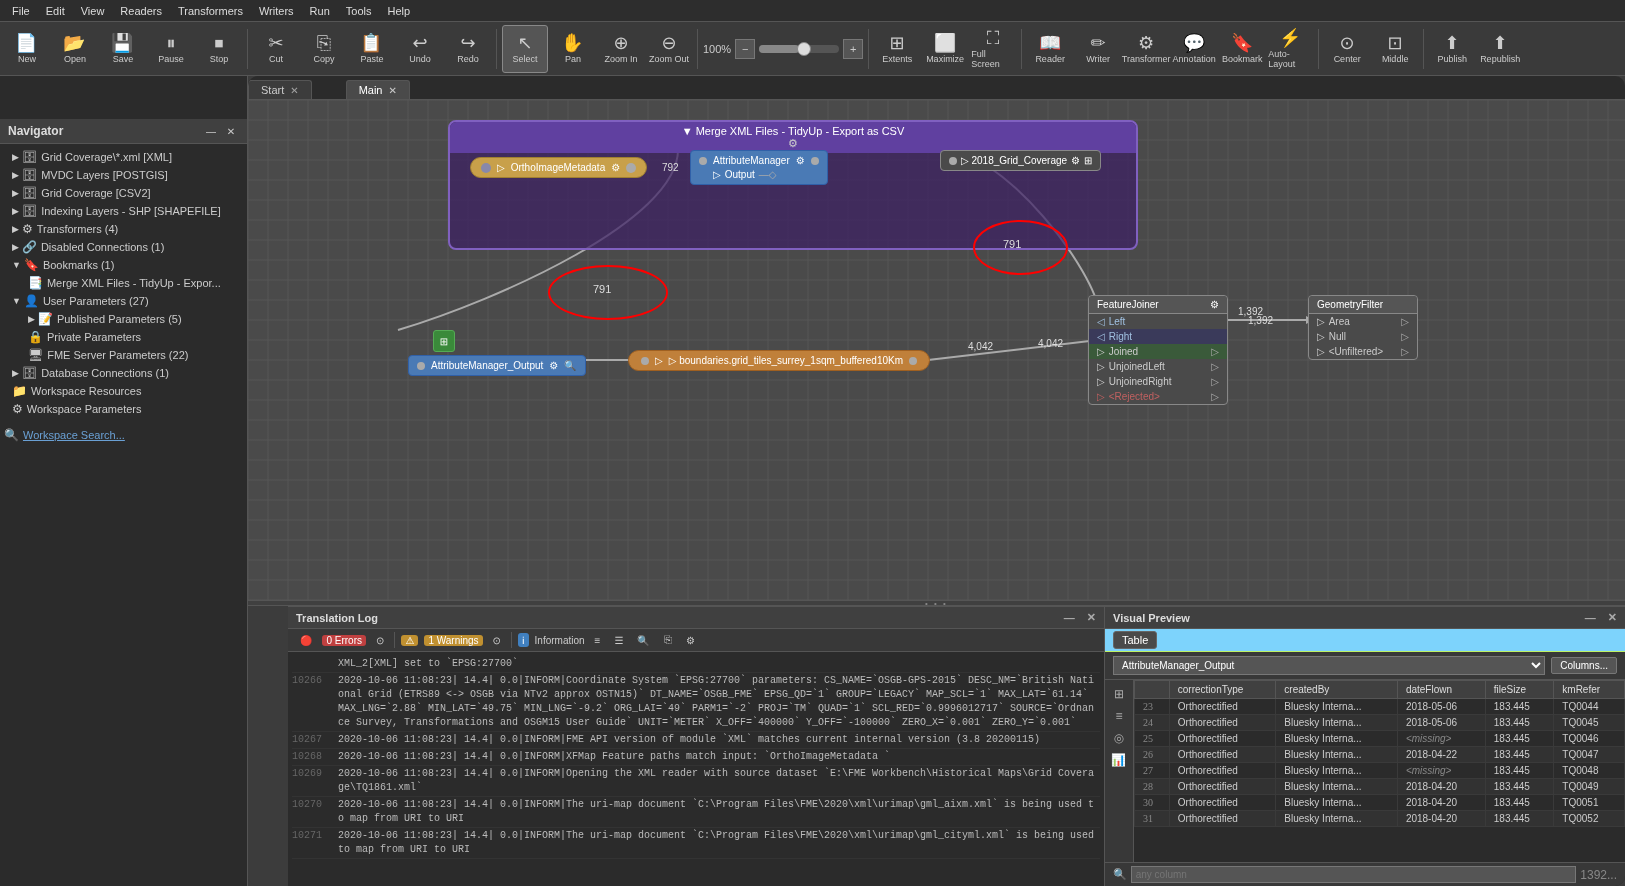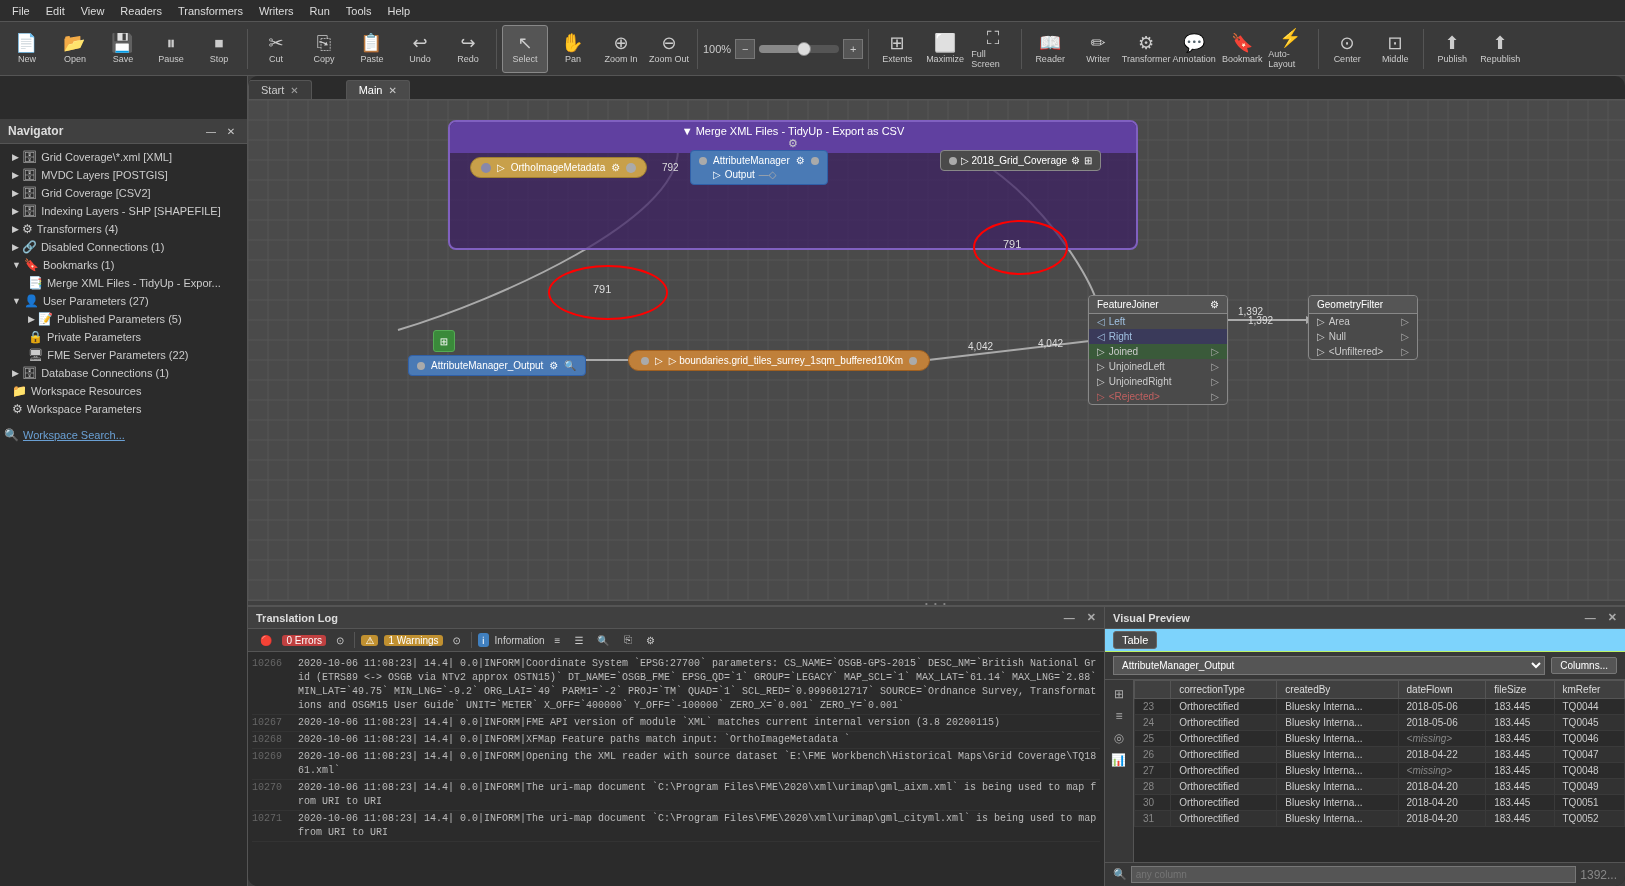--- a/index.html
+++ b/index.html
@@ -52,21 +52,21 @@
     #container-merge { position: absolute; left: 430px; top: 175px; width: 740px; height: 110px; background: rgba(60,30,100,0.85); border: 1px solid #8060c0; border-radius: 6px; }
     #container-merge-title { background: #6040a0; border-radius: 5px 5px 0 0; padding: 3px 8px; font-size: 11px; color: #fff; display: flex; align-items: center; justify-content: space-between; }
 
     
     #svg-connections { position: absolute; top: 0; left: 0; width: 100%; height: 100%; pointer-events: none; }
 
     
     .red-circle { position: absolute; border: 2px solid red; border-radius: 50%; pointer-events: none; }
 
     
-    #bottom-area { height: 280px; display: flex; border-top: 1px solid #555; }
+    #bottom-area { height: 280px; display: flex; border-top: 1px solid #555; margin-left: 40px; }
     #translation-log { flex: 1; background: #2b2b2b; display: flex; flex-direction: column; border-right: 1px solid #555; }
     #visual-preview { width: 520px; background: #2b2b2b; display: flex; flex-direction: column; }
 
     #log-header, #vp-header { display: flex; align-items: center; background: #404040; padding: 4px 8px; border-bottom: 1px solid #555; gap: 8px; font-size: 11px; font-weight: bold; color: #ddd; }
     .panel-ctrl { cursor: pointer; color: #aaa; margin-left: auto; }
 
     #log-toolbar { display: flex; align-items: center; padding: 3px 8px; background: #383838; border-bottom: 1px solid #555; gap: 6px; font-size: 10px; }
     .log-btn { display: flex; align-items: center; gap: 3px; cursor: pointer; color: #ccc; padding: 2px 4px; border-radius: 3px; }
     .log-separator { width: 1px; height: 16px; background: #555; }
     .error-badge { background: #c04040; color: #fff; border-radius: 3px; padding: 0 4px; font-size: 10px; }
@@ -82,21 +82,21 @@
     #vp-toolbar { display: flex; align-items: center; padding: 4px 8px; background: #383838; border-bottom: 1px solid #555; gap: 6px; }
     .vp-dropdown { background: #555; border: 1px solid #777; color: #fff; padding: 2px 4px; font-size: 10px; flex: 1; }
     .vp-btn { background: #555; border: 1px solid #777; color: #fff; padding: 2px 8px; font-size: 10px; cursor: pointer; border-radius: 2px; }
 
     #vp-table { flex: 1; overflow: auto; }
     table { width: 100%; border-collapse: collapse; font-size: 10px; }
     table th { background: #404040; color: #ddd; padding: 3px 8px; border: 1px solid #555; text-align: left; font-weight: normal; position: sticky; top: 0; }
     table td { padding: 2px 8px; border: 1px solid #3a3a3a; color: #ccc; }
     table tr:nth-child(even) { background: #323232; }
     table tr:nth-child(odd) { background: #2b2b2b; }
-    .row-num { color: #888; }
+    .row-num { color: #888; font-family: Liberation Serif, serif; }
     .missing-val { color: #888; font-style: italic; }
 
     
     ::-webkit-scrollbar { width: 8px; height: 8px; }
     ::-webkit-scrollbar-track { background: #2b2b2b; }
     ::-webkit-scrollbar-thumb { background: #555; border-radius: 4px; }
 
     
     #resize-handle { height: 6px; background: #404040; cursor: ns-resize; display: flex; align-items: center; justify-content: center; border-top: 1px solid #555; border-bottom: 1px solid #555; }
     .resize-dots { color: #888; font-size: 8px; letter-spacing: 2px; }
@@ -544,20 +544,24 @@
             <div class="log-separator"></div>
             <span class="info-badge">ℹ</span>
             <span style="color:#ccc;">Information</span>
             <div class="log-btn">≡</div>
             <div class="log-btn">☰</div>
             <div class="log-btn">🔍</div>
             <div class="log-btn">⎘</div>
             <div class="log-btn">⚙</div>
           </div>
           <div id="log-content">
+            <div class="log-line">
+              <span class="log-num"></span>
+              <span class="log-text">XML_2[XML] set to `EPSG:27700`</span>
+            </div>
             <div class="log-line">
               <span class="log-num">10266</span>
               <span class="log-text">2020-10-06 11:08:23| 14.4| 0.0|INFORM|Coordinate System `EPSG:27700` parameters: CS_NAME=`OSGB-GPS-2015` DESC_NM=`British National Grid (ETRS89 &lt;-&gt; OSGB via NTv2 approx OSTN15)` DT_NAME=`OSGB_FME` EPSG_QD=`1` GROUP=`LEGACY` MAP_SCL=`1` MAX_LAT=`61.14` MAX_LNG=`2.88` MIN_LAT=`49.75` MIN_LNG=`-9.2` ORG_LAI=`49` PARM1=`-2` PROJ=`TM` QUAD=`1` SCL_RED=`0.9996012717` SOURCE=`Ordnance Survey, Transformations and OSGM15 User Guide` UNIT=`METER` X_OFF=`400000` Y_OFF=`-100000` ZERO_X=`0.001` ZERO_Y=`0.001`</span>
             </div>
             <div class="log-line">
               <span class="log-num">10267</span>
               <span class="log-text">2020-10-06 11:08:23| 14.4| 0.0|INFORM|FME API version of module `XML` matches current internal version (3.8 20200115)</span>
             </div>
             <div class="log-line">
               <span class="log-num">10268</span>

